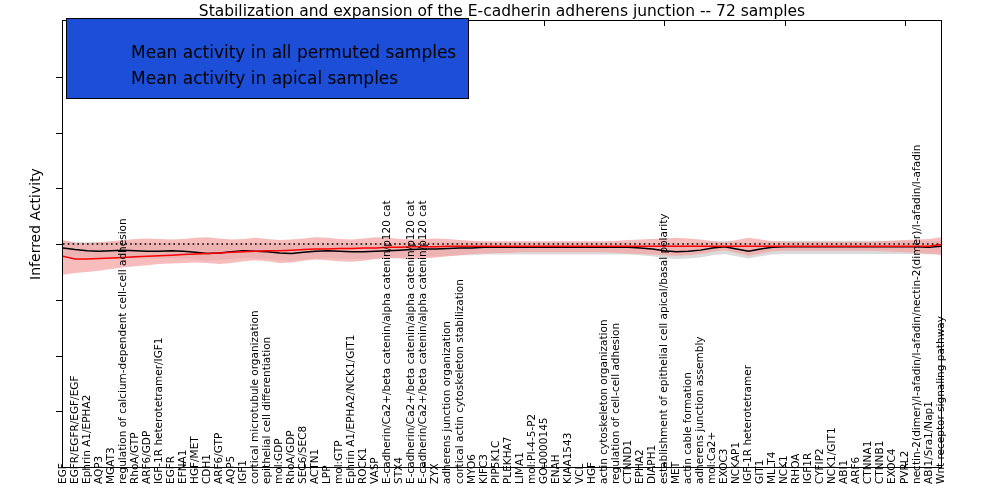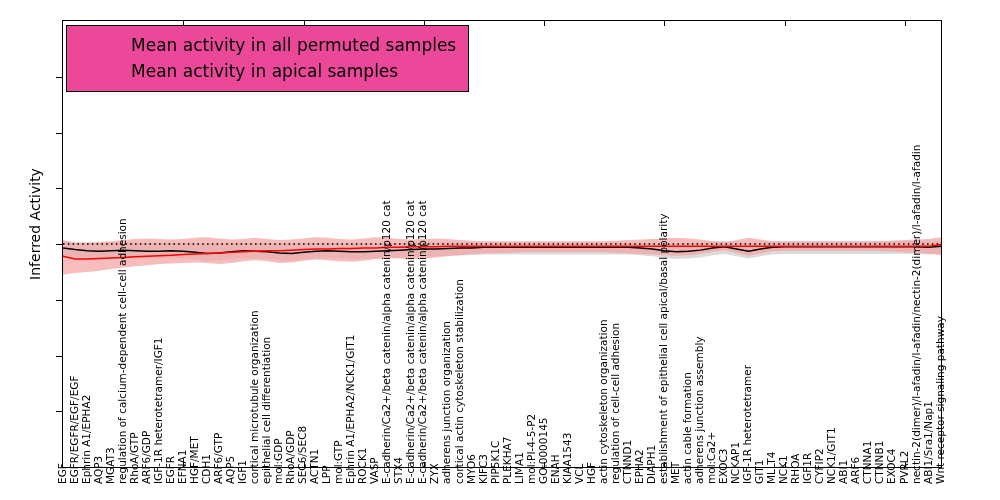--- a/index.html
+++ b/index.html
@@ -109,24 +109,24 @@
     color: #000;
     white-space: nowrap;
     transform-origin: left bottom;
     transform: rotate(-90deg);
     text-align: left;
   }
 
   
   #legend {
     position: absolute;
-    left: 66px; top: 25px;
-    background: #ec4899;
+    left: 66px; top: 18px;
+    background: #1d4ed8;
     border: 1.1px solid #000;
-    padding: 6px 12px 7px 8px;
+    padding: 20px 12px 7px 8px;
     z-index: 40;
   }
   .legend-row {
     display: flex;
     align-items: center;
     height: 26px;
   }
   .legend-swatch {
     width: 38px; height: 0;
     margin: 0 12px 0 6px;
@@ -136,20 +136,21 @@
     font-size: 17px;
     color: #000;
     white-space: nowrap;
   }
 </style>
 </head>
 <body>
 
 <div id="figure">
 
+  <div id="chart-title">Stabilization and expansion of the E-cadherin adherens junction -- 72 samples</div>
 
   <div id="ylabel">Inferred Activity</div>
 
   <div id="ytick-labels"></div>
   <div id="ytick-marks">
       <div class="ytick-mark" style="top: 411.25px;"></div>
       <div class="ytick-mark-r" style="top: 411.25px;"></div>
       <div class="ytick-mark" style="top: 355.5px;"></div>
       <div class="ytick-mark-r" style="top: 355.5px;"></div>
       <div class="ytick-mark" style="top: 299.75px;"></div>

